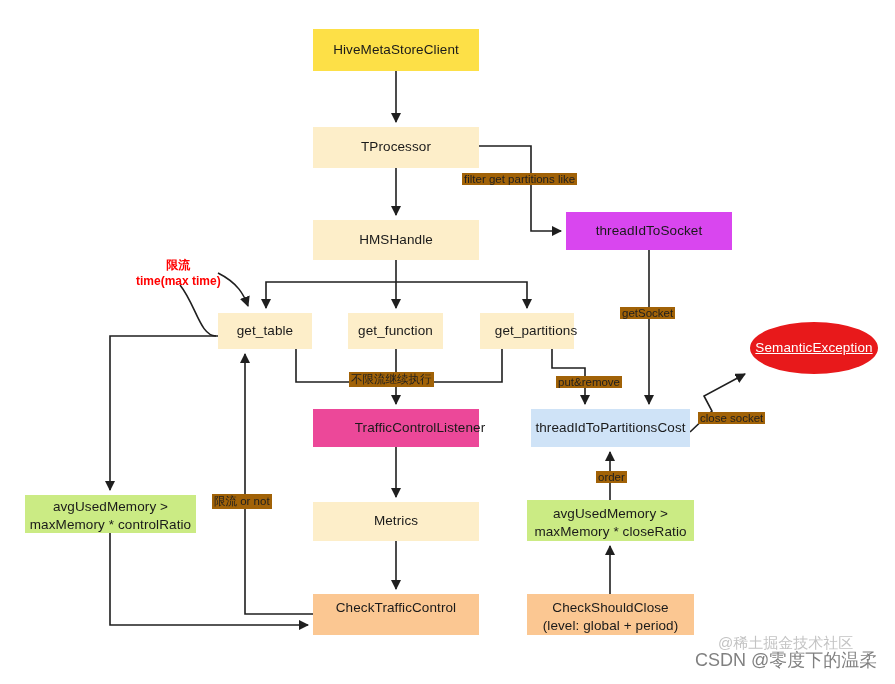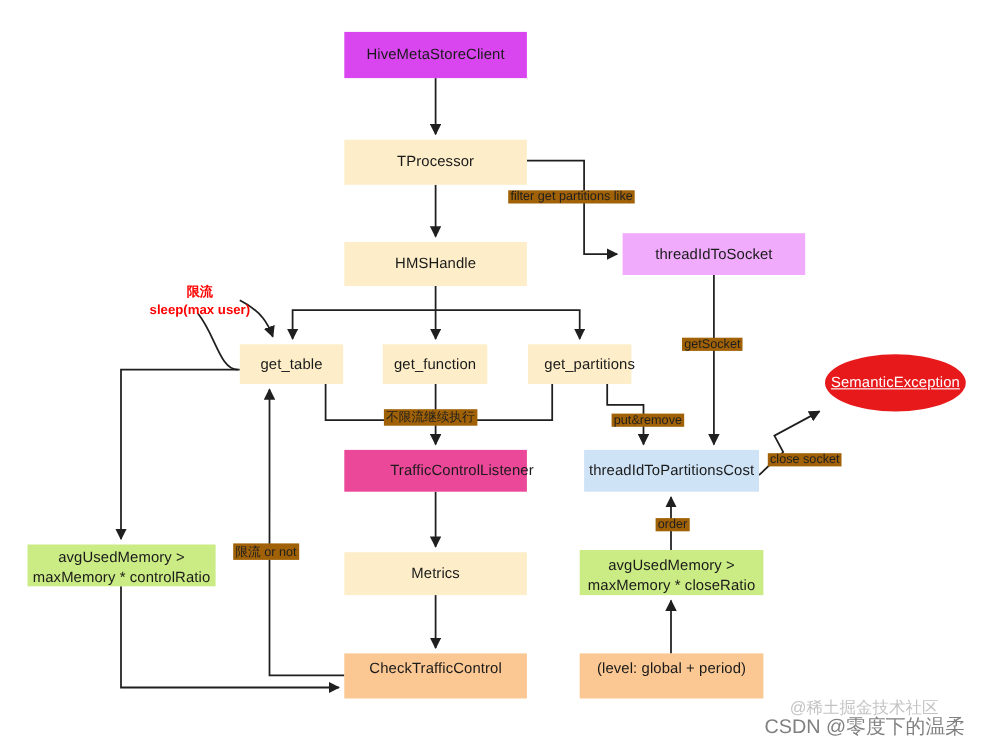--- a/index.html
+++ b/index.html
@@ -124,30 +124,30 @@
     <path d="M 396 349 L 396 382"></path>
 
     <path d="M 296 349 L 296 382 L 396 382"></path>
 
     <path d="M 502 349 L 502 382 L 396 382"></path>
 
     <path d="M 180 285 C 196 305 200 336 216 336"></path>
   </g>
 </svg>
 
-<div class="node" style="left: 313px; top: 29px; width: 166px; height: 42px; background: #d946ef;">
+<div class="node" style="left: 313px; top: 29px; width: 166px; height: 42px; background: #fde047;">
     <span style="display: block;">HiveMetaStoreClient</span>
   </div>
 <div class="node" style="left: 313px; top: 127px; width: 166px; height: 41px; background: rgb(253, 238, 201);">
     <span style="display: block;">TProcessor</span>
   </div>
 <div class="node" style="left: 313px; top: 220px; width: 166px; height: 40px; background: rgb(253, 238, 201);">
     <span style="display: block;">HMSHandle</span>
   </div>
-<div class="node" style="left: 566px; top: 212px; width: 166px; height: 38px; background: #f0abfc; text-align: center;">
+<div class="node" style="left: 566px; top: 212px; width: 166px; height: 38px; background: #d946ef; text-align: center;">
     <span style="display: block;">threadIdToSocket</span>
   </div>
 <div class="node" style="left: 218px; top: 313px; width: 94px; height: 36px; background: rgb(253, 238, 201);">
     <span style="display: block;">get_table</span>
   </div>
 <div class="node" style="left: 348px; top: 313px; width: 95px; height: 36px; background: rgb(253, 238, 201);">
     <span style="display: block;">get_function</span>
   </div>
 <div class="node" style="left: 480px; top: 313px; width: 94px; height: 36px; background: rgb(253, 238, 201); padding-left: 18px;">
     <span style="display: block;">get_partitions</span>
@@ -169,29 +169,30 @@
     <span style="display: block;">Metrics</span>
   </div>
 <div class="node" style="left: 527px; top: 500px; width: 167px; height: 41px; background: rgb(203, 235, 132); display: block; padding-top: 5px;">
     <span style="display: block;">avgUsedMemory &gt;</span>
     <span style="display: block;">maxMemory * closeRatio</span>
   </div>
 <div class="node" style="left: 313px; top: 594px; width: 166px; height: 41px; background: rgb(251, 199, 146); display: block; padding-top: 5px;">
     <span style="display: block;">CheckTrafficControl</span>
   </div>
 <div class="node" style="left: 527px; top: 594px; width: 167px; height: 41px; background: rgb(251, 199, 146); display: block; padding-top: 5px;">
+    <span style="display: block;">CheckShouldClose</span>
     <span style="display: block;">(level: global + period)</span>
   </div>
 
 <div class="edge-label" style="left: 462px; top: 173px;">
     <span style="display: block;">filter get partitions like</span>
   </div>
 <div class="edge-label red" style="left: 134px; top: 258px;">
     <span style="display: block;">限流</span>
-    <span style="display: block;">sleep(max user)</span>
+    <span style="display: block;">time(max time)</span>
   </div>
 <div class="edge-label" style="left: 620px; top: 307px;">
     <span style="display: block;">getSocket</span>
   </div>
 <div class="edge-label" style="left: 349px; top: 372px;">
     <span style="display: block;">不限流继续执行</span>
   </div>
 <div class="edge-label" style="left: 556px; top: 376px;">
     <span style="display: block;">put&amp;remove</span>
   </div>

